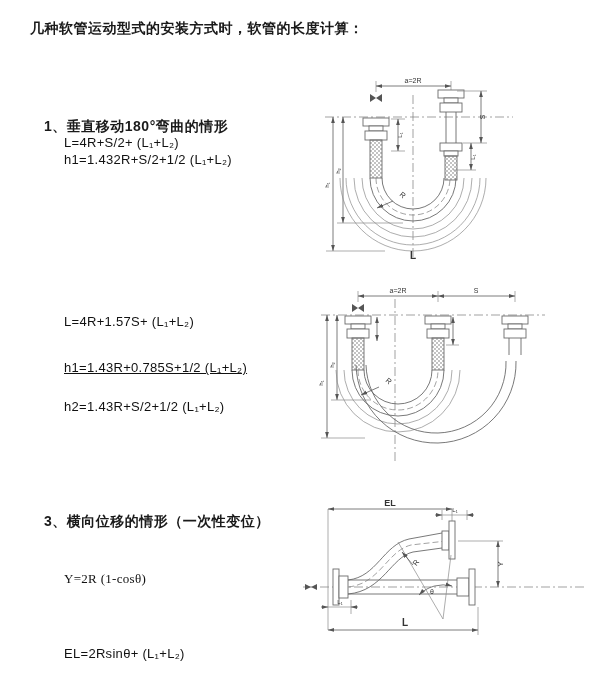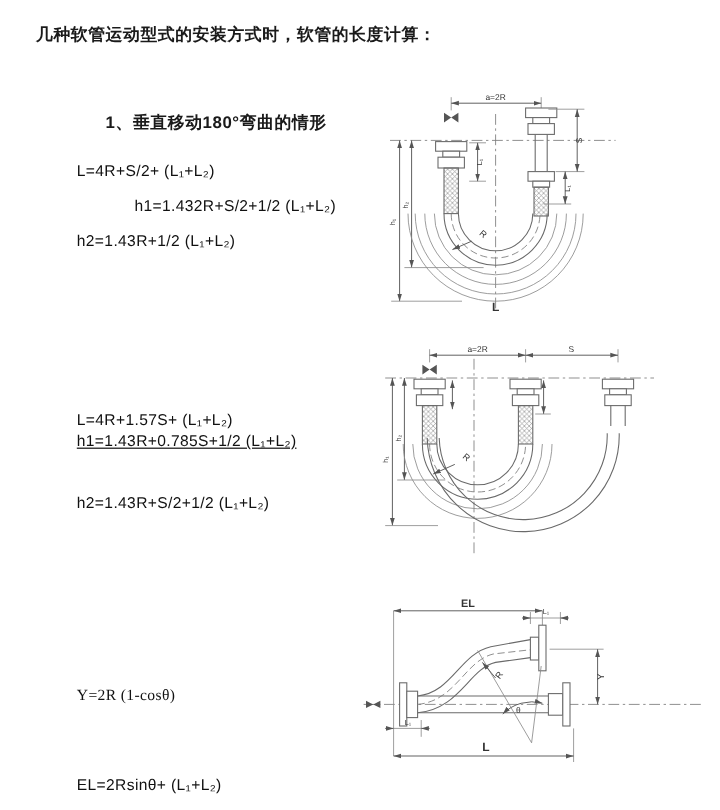--- a/index.html
+++ b/index.html
@@ -3,24 +3,24 @@
 <meta charset="utf-8">
 <style>
   html,body{margin:0;padding:0;background:#ffffff;}
   .page{
     position:relative;width:600px;height:675px;background:#ffffff;
     font-family:"Liberation Sans","DejaVu Sans",sans-serif;color:#1a1a1a;overflow:hidden;
   }
   .title{position:absolute;left:30px;top:20px;font-size:14px;font-weight:bold;letter-spacing:.5px;}
   .sec-heading{position:absolute;font-size:14px;font-weight:bold;letter-spacing:.5px;}
   .formula{position:absolute;font-size:13px;letter-spacing:.3px;color:#111;text-align:right;}
-  .h1{left:44px;top:94px;margin-left:44px;}
-  .f11{left:64px;top:135px;} .f12{left:64px;top:164px;margin-left:48px;} .f13{left:64px;top:193px;}
+  .h1{left:44px;top:118px;}
+  .f11{left:64px;top:135px;} .f12{left:64px;top:152px;} .f13{left:64px;top:193px;}
   .h2{left:44px;top:301px;}
-  .f21{left:64px;top:342px;} .f22{left:64px;top:360px;text-decoration:underline;} .f23{left:64px;top:411px;}
+  .f21{left:64px;top:314px;} .f22{left:64px;top:360px;text-decoration:underline;} .f23{left:64px;top:399px;}
   .h3{left:44px;top:513px;}
   .f31{left:64px;top:542px;} .f32{left:64px;top:571px;font-family:Liberation Serif, serif;} .f33{left:64px;top:600px;margin-top:46px;}
   .d1{position:absolute;left:313px;top:73px;}
   .d2{position:absolute;left:313px;top:283px;}
   .d3{position:absolute;left:295px;top:495px;}
   svg{display:block;}
   svg text{font-family:"Liberation Sans","DejaVu Sans",sans-serif;fill:#333;}
   .ln{stroke:#6a6a6a;stroke-width:.9;fill:none;}
   .thin{stroke:#8a8a8a;stroke-width:.7;fill:none;}
   .cl{stroke:#7a7a7a;stroke-width:.7;fill:none;stroke-dasharray:9 3 2 3;}
@@ -32,26 +32,26 @@
 </head>
 <body>
 
 <div class="page">
 
   <div class="title">几种软管运动型式的安装方式时，软管的长度计算：</div>
 
   <div class="sec-heading h1">1、垂直移动180°弯曲的情形</div>
   <div class="formula f11">L=4R+S/2+ (L₁+L₂)</div>
   <div class="formula f12">h1=1.432R+S/2+1/2 (L₁+L₂)</div>
-  <div class="formula f13">h2=1.43R+1/2 (L₁+L₂)</div>
 
   <div class="formula f21">L=4R+1.57S+ (L₁+L₂)</div>
   <div class="formula f22">h1=1.43R+0.785S+1/2 (L₁+L₂)</div>
   <div class="formula f23">h2=1.43R+S/2+1/2 (L₁+L₂)</div>
 
+  <div class="sec-heading h3">3、横向位移的情形（一次性变位）</div>
   <div class="formula f32">Y=2R (1-cosθ)</div>
   <div class="formula f33">EL=2Rsinθ+ (L₁+L₂)</div>
 
   <svg class="d1" width="220" height="190" viewBox="0 0 220 190">
     <defs>
       <marker id="ar1" markerWidth="9" markerHeight="8" refX="8" refY="3" orient="auto-start-reverse">
         <path d="M0,0.5 L8,3 L0,5.5 Z" fill="#555"></path>
       </marker>
       <pattern id="x1" width="4" height="4" patternUnits="userSpaceOnUse">
         <path d="M0,0 L4,4 M4,0 L0,4" stroke="#9a9a9a" stroke-width="0.6"></path>

